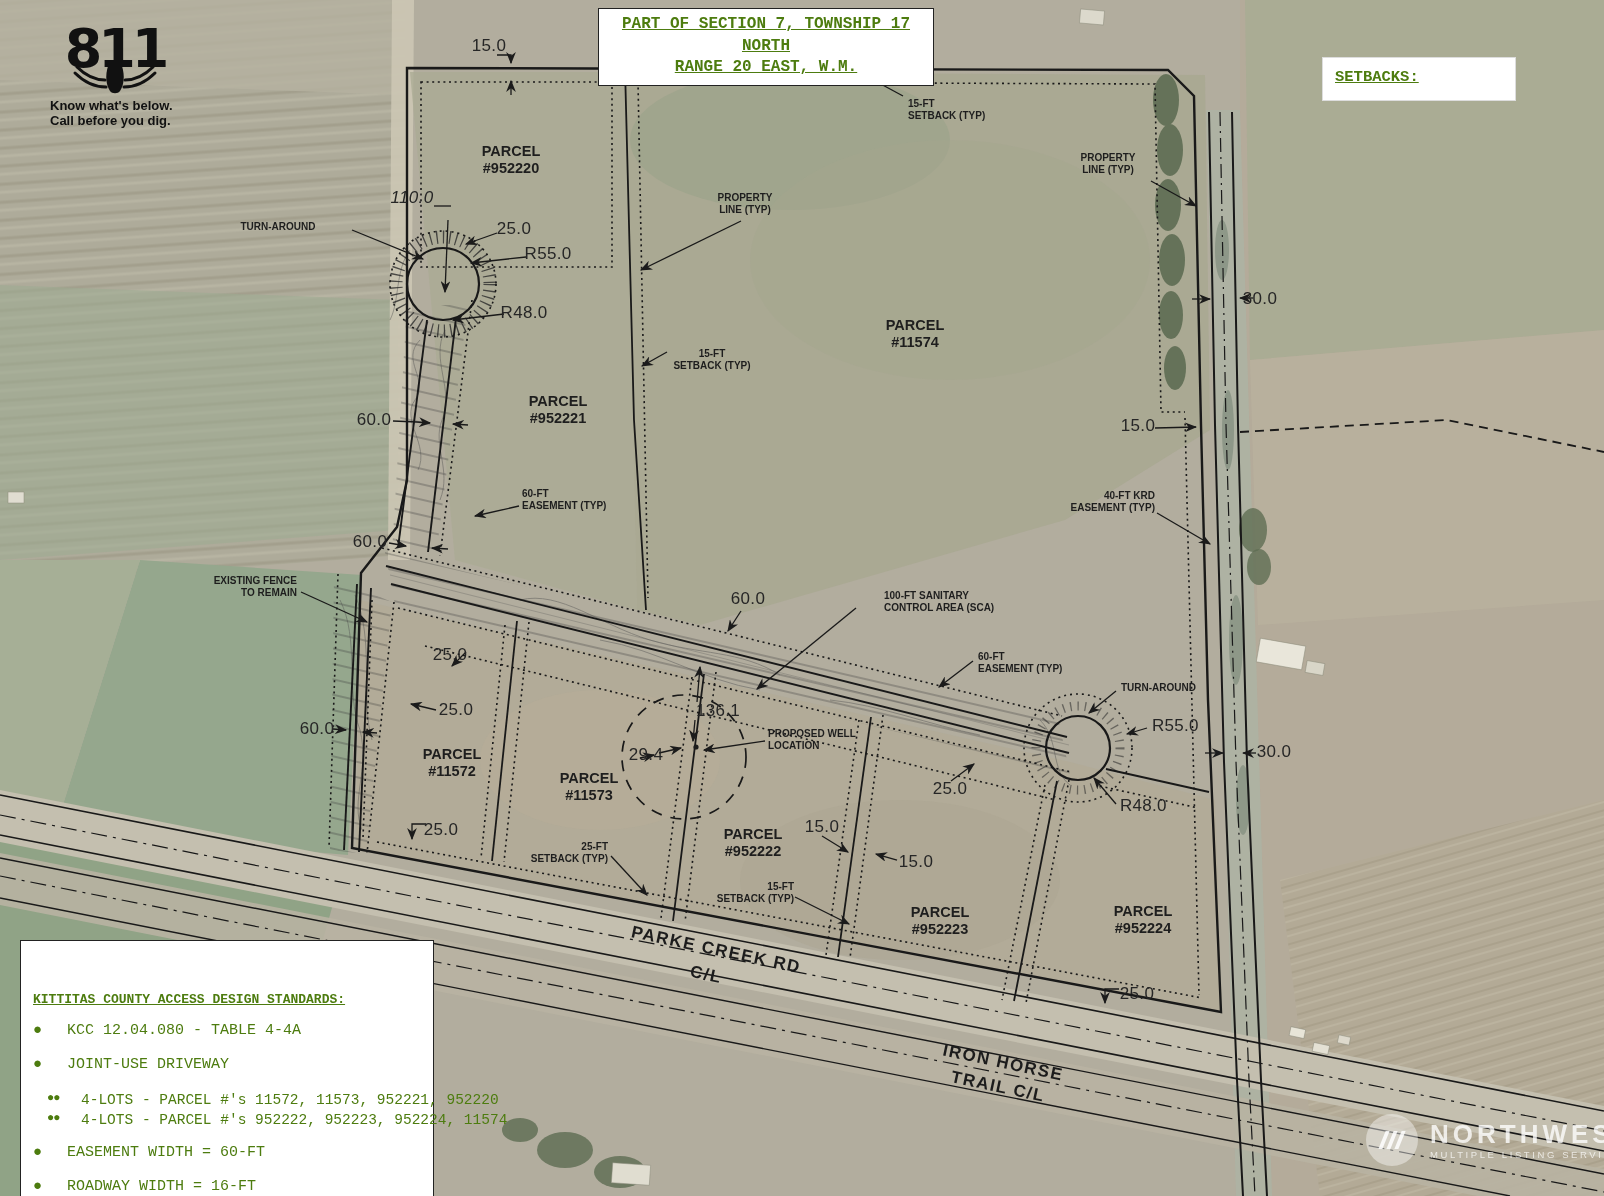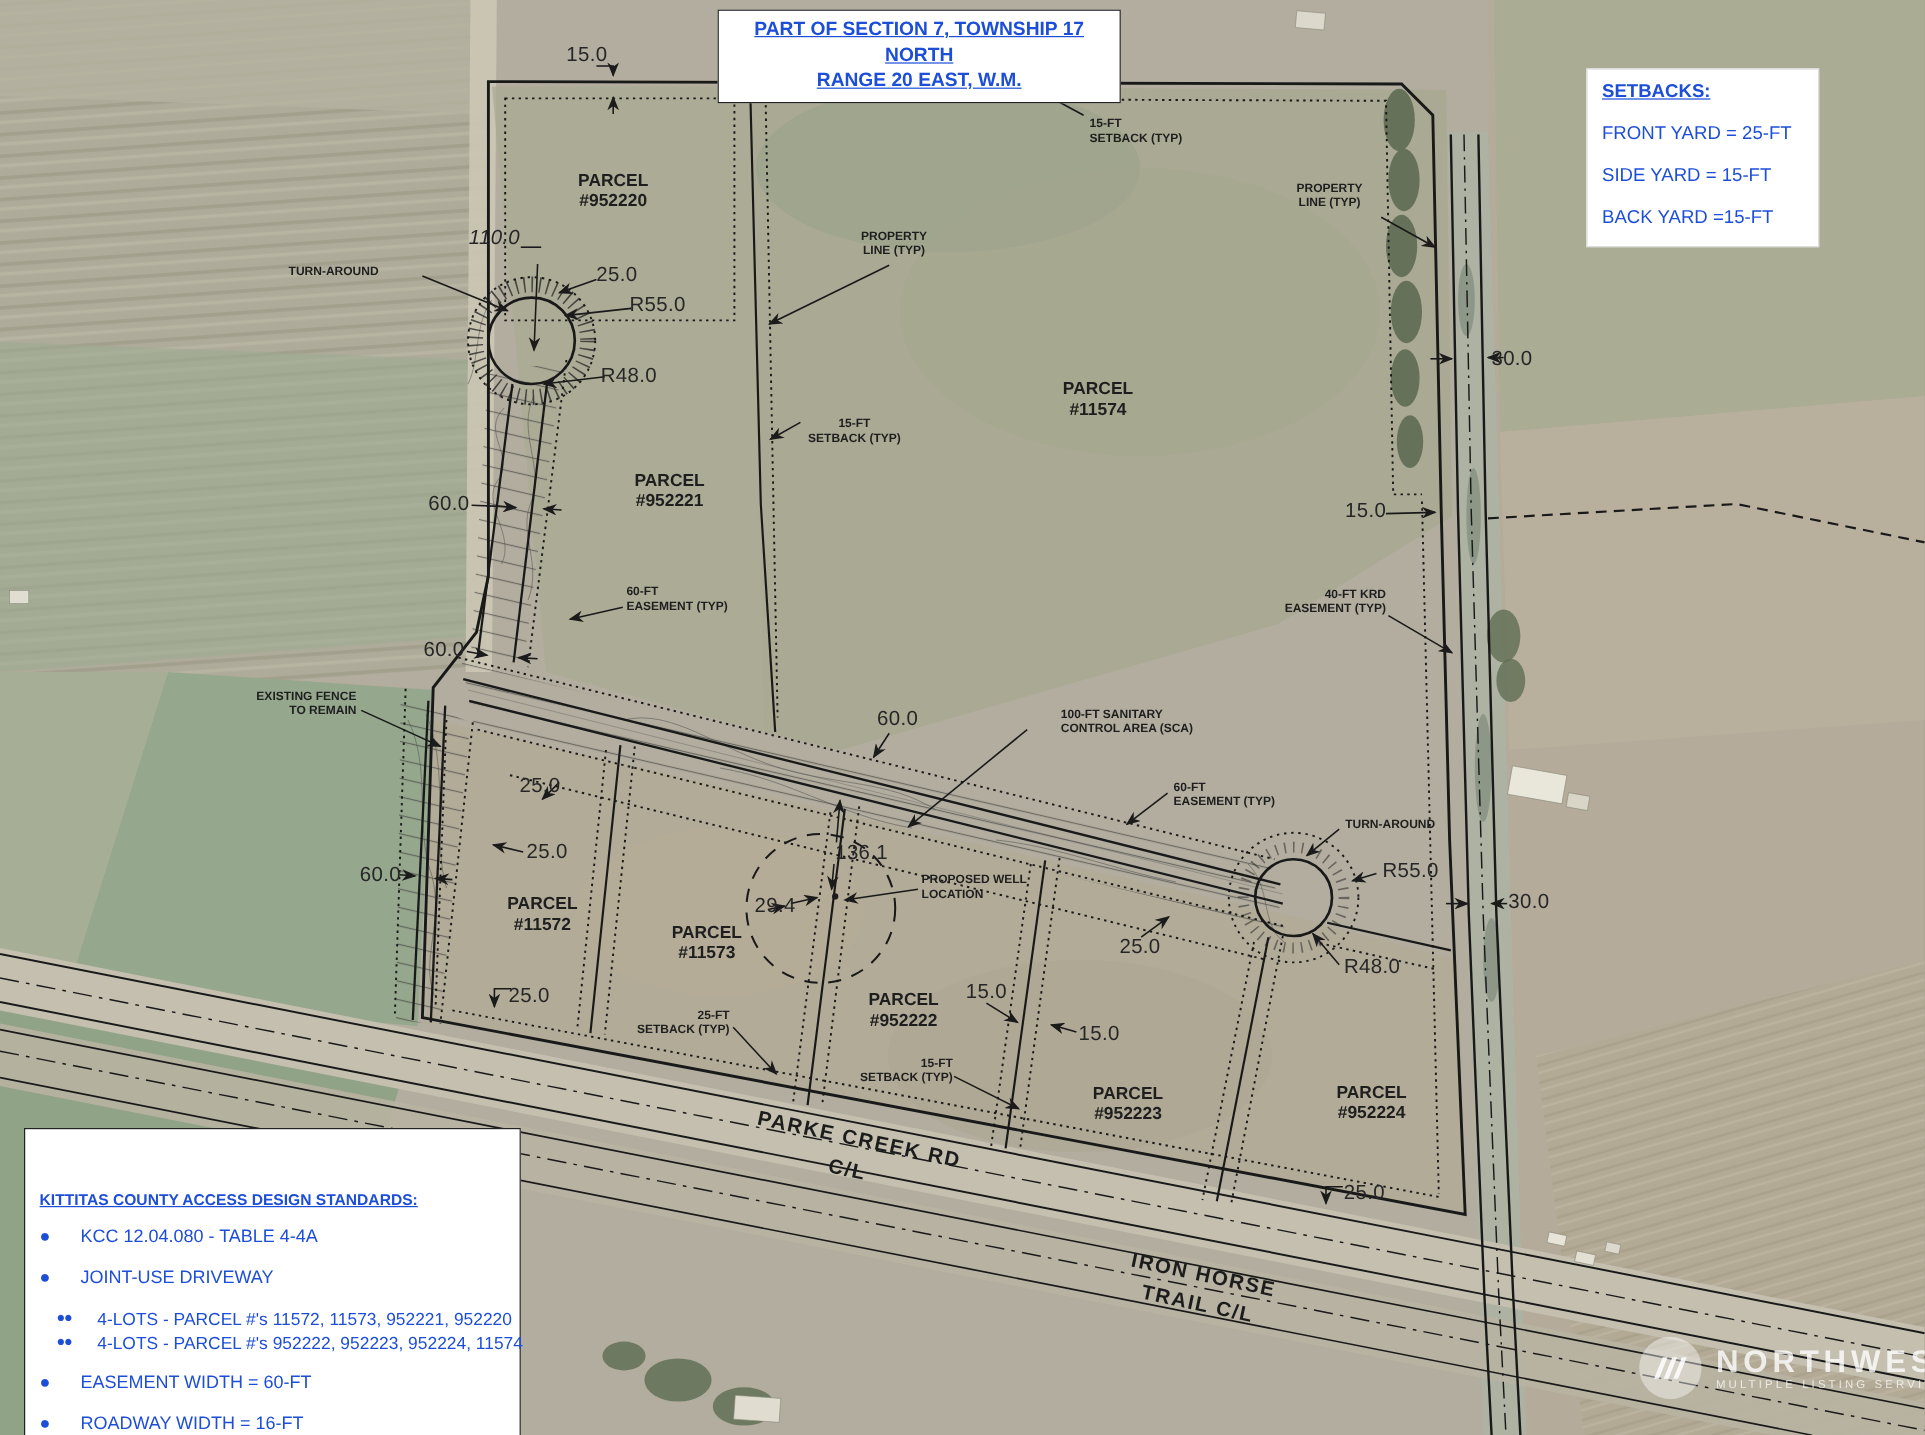--- a/index.html
+++ b/index.html
@@ -10,21 +10,21 @@
 
   .map-label{position:absolute;color:#1e1e1e;white-space:pre-line;
     transform:translate(-50%,-50%) rotate(var(--rot,0deg));text-align:center;}
   .map-label.al-l{transform:translate(0,-50%) rotate(var(--rot,0deg));text-align:left;}
   .map-label.al-r{transform:translate(-100%,-50%) rotate(var(--rot,0deg));text-align:right;}
   .ml-dim{font-size:17px;font-weight:400;color:#262626;letter-spacing:.3px;}
   .ml-lbl{font-size:10px;font-weight:700;line-height:1.2;}
   .ml-parcel{font-size:14.5px;font-weight:700;line-height:1.2;}
   .ml-road{font-size:17px;font-weight:600;letter-spacing:1.5px;color:#1c1c1c;}
 
-  .box{position:absolute;background:#fff;font-family:Liberation Sans, sans-serif;color:#1d4ed8;}
+  .box{position:absolute;background:#fff;font-family:Liberation Mono, monospace;color:#4d7c0f;}
   .title-box{left:598px;top:8px;width:322px;padding:5px 6px 6px;border:1.6px solid #222;
              text-align:center;font-size:16px;font-weight:700;line-height:1.35;}
   .title-box div{text-decoration:underline;}
   .setbacks-box{left:1322px;top:57px;width:168px;padding:10px 12px 14px;font-size:15.5px;
                 border:1px solid #ddd;}
   .setbacks-box .box-title{text-decoration:underline;font-weight:700;}
   .sb-item{margin-top:17px;white-space:nowrap;}
   .standards-box{left:20px;top:940px;width:390px;height:236px;border:1.6px solid #222;
                  padding:11px 10px 8px 12px;font-size:15px;}
   .standards-box .box-title{text-decoration:underline;font-weight:700;font-size:13px;white-space:nowrap;margin-top:40px;}
@@ -347,28 +347,37 @@
       <div class="map-label ml-road al-c" style="left: 706px; top: 975px; --rot: 12deg;">C/L</div>
       <div class="map-label ml-road al-c" style="left: 1003px; top: 1063px; --rot: 12deg;">IRON HORSE</div>
       <div class="map-label ml-road al-c" style="left: 998px; top: 1087px; --rot: 12deg;">TRAIL C/L</div>
     </div>
 
 <div class="box title-box">
   <div>PART OF SECTION 7, TOWNSHIP 17 NORTH</div>
   <div>RANGE 20 EAST, W.M.</div>
 </div>
 
+<div class="call811">
+  <div class="n811">811</div>
+  <svg width="86" height="30" viewBox="0 0 86 30">
+    <g stroke="#111" stroke-width="3" fill="none" stroke-linecap="round">
+      <path d="M3,7 C13,17 24,21 34,21"></path>
+          <path d="M5,1 C14,10 24,14 33,14"></path>
+      <path d="M83,7 C73,17 62,21 52,21"></path>
+          <path d="M81,1 C72,10 62,14 53,14"></path>
+    </g>
+    <path d="M36,0 C33,10 34,19 38,25 C40,28 46,28 48,25 C52,19 53,10 50,0 Z" fill="#111"></path>
+  </svg>
+  <div class="tag">Know what's below.</div>
+  <div class="tag">Call before you dig.</div>
+</div>
 
 <div class="box setbacks-box">
   <div class="box-title">SETBACKS:</div>
-  <div id="setbacks-items">
-        <div class="sb-item">FRONT YARD = 25-FT</div>
-        <div class="sb-item">SIDE YARD = 15-FT</div>
-        <div class="sb-item">BACK YARD =15-FT</div>
-      </div>
 </div>
 
 <div class="box standards-box">
   <div class="box-title">KITTITAS COUNTY ACCESS DESIGN STANDARDS:</div>
   <div id="standards-items">
         <div class="std-item lv1">
           <span class="bullet">●</span>
           <span class="std-text">KCC 12.04.080 - TABLE 4-4A</span>
         </div>
         <div class="std-item lv1">

